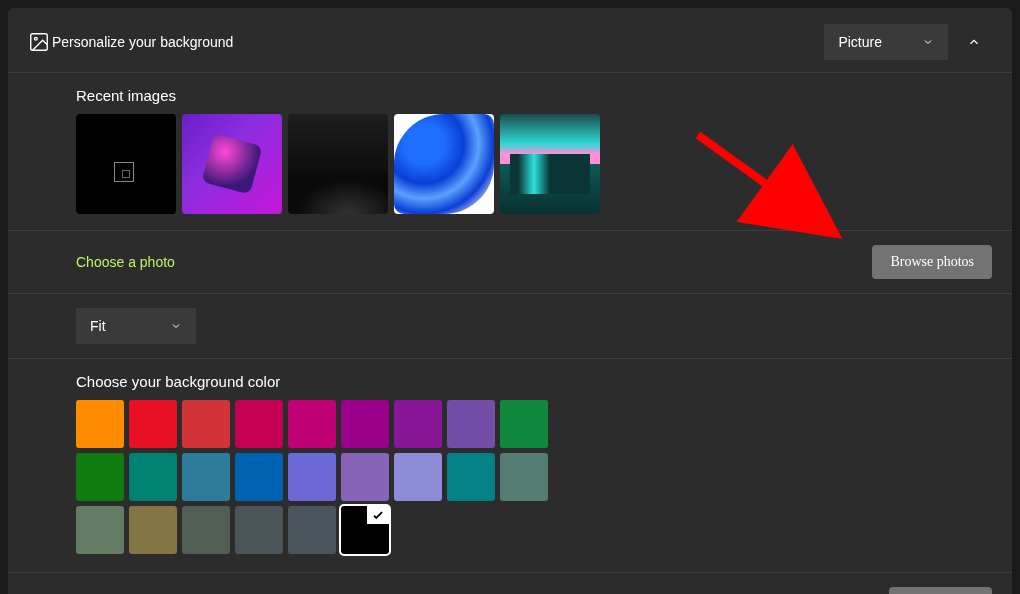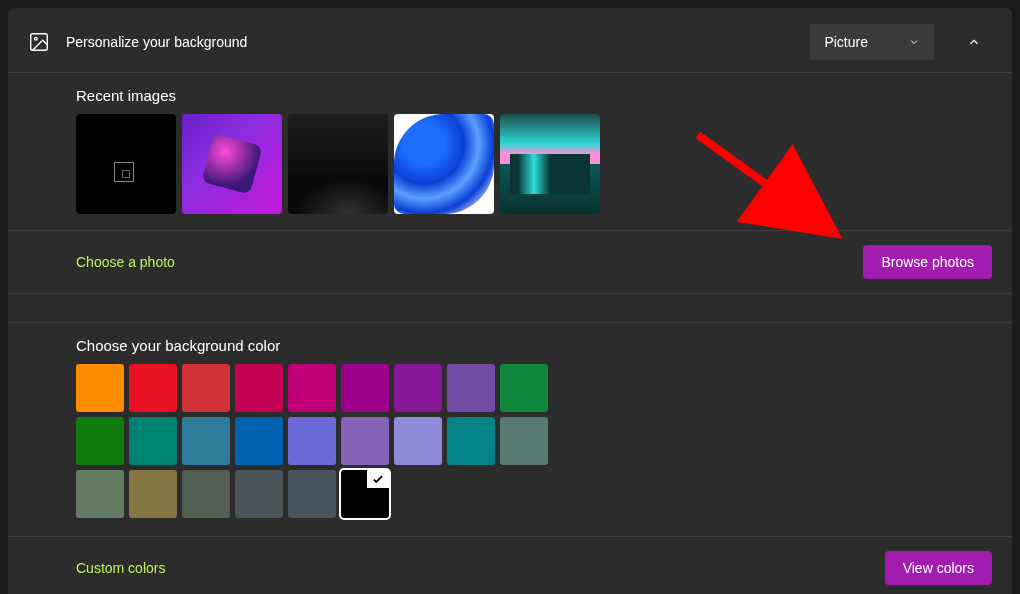--- a/index.html
+++ b/index.html
@@ -15,21 +15,21 @@
     .panel {
       background: #2c2c2c;
       border-radius: 6px;
       margin: 8px;
       overflow: hidden;
     }
     .header-row {
       display: flex;
       align-items: center;
       padding: 16px 20px 12px 20px;
-      gap: 16px;
+      gap: 2px;
     }
     .header-icon {
       width: 22px;
       height: 22px;
       display: flex;
       align-items: center;
       justify-content: center;
     }
     .header-text {
       flex: 1;
@@ -149,27 +149,28 @@
       display: flex;
       align-items: center;
       padding: 14px 20px 14px 68px;
     }
     .row-label {
       flex: 1;
       font-size: 14px;
       color: #bef264;
     }
     .btn {
-      background: #a21caf;
+      background: #737373;
       border: none;
       color: #ffffff;
       padding: 9px 18px;
       border-radius: 4px;
       font-size: 14px;
       cursor: pointer;
+      font-family: Liberation Serif, serif;
     }
     .swatches {
       display: flex;
       flex-wrap: wrap;
       gap: 5px;
       max-width: 500px;
     }
     .swatch {
       width: 48px;
       height: 48px;
@@ -254,20 +255,26 @@
   <div class="divider"></div>
 
   <div class="row">
     <div class="row-label">Choose a photo</div>
     <button class="btn">Browse photos</button>
   </div>
 
   <div class="divider"></div>
 
   <div class="row">
+    <div class="dropdown">
+      <span>Fit</span>
+      <svg class="chevron" viewBox="0 0 24 24" fill="none" stroke="#ffffff" stroke-width="2">
+          <path d="M6 9l6 6 6-6"></path>
+        </svg>
+    </div>
   </div>
 
   <div class="divider"></div>
 
   <div class="section" style="padding-bottom:18px;">
     <div class="section-label">Choose your background color</div>
     <div class="swatches" id="swatches">
         <div class="swatch" style="background: rgb(255, 140, 0);"></div>
         <div class="swatch" style="background: rgb(232, 17, 35);"></div>
         <div class="swatch" style="background: rgb(209, 52, 56);"></div>

